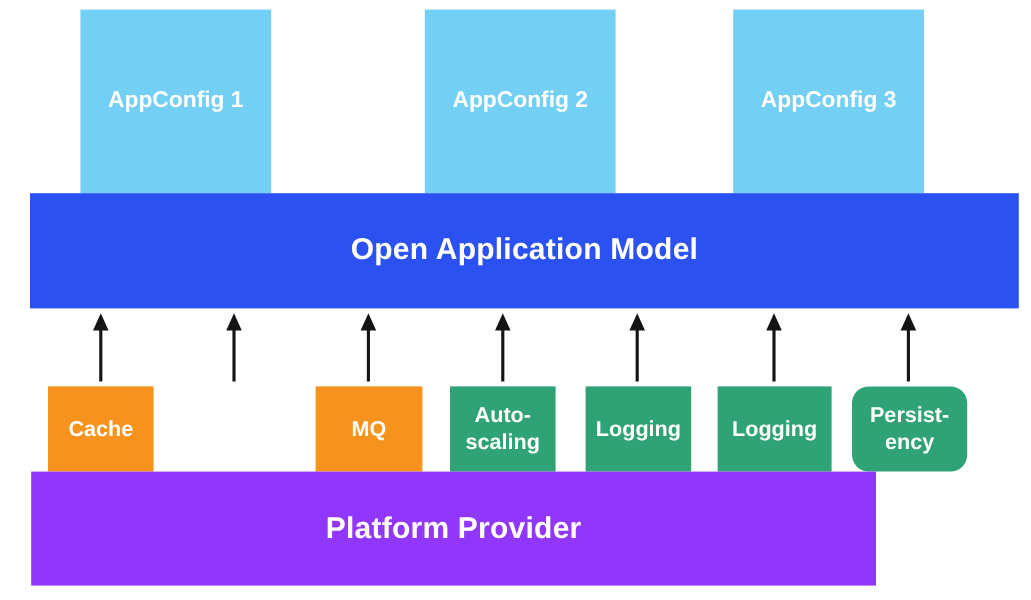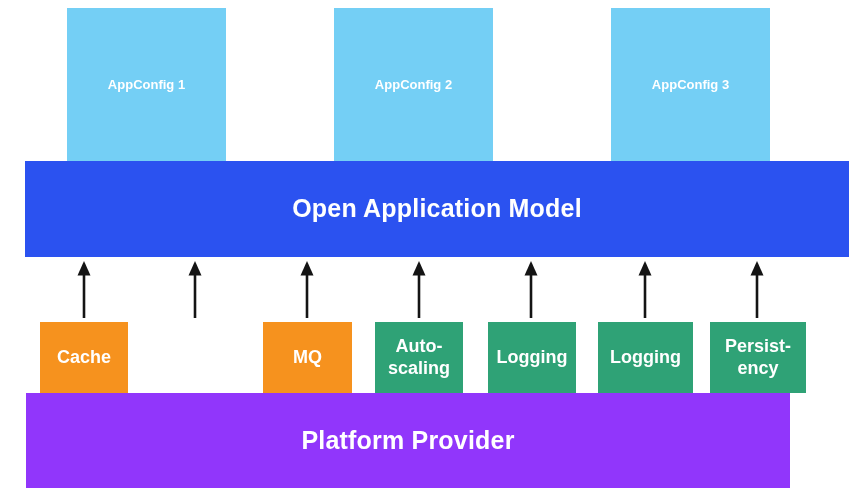--- a/index.html
+++ b/index.html
@@ -15,44 +15,44 @@
   }
   .box {
     position: absolute;
     display: flex;
     align-items: center;
     justify-content: center;
     text-align: center;
     box-sizing: border-box;
   }
   .label { white-space: pre-line; line-height: 1.18; }
-  .app-box { top: 8px; width: 159px; height: 153px; font-size: 13px; }
+  .app-box { top: 8px; width: 159px; height: 153px; font-size: 19px; }
   .app-box-1 { left: 67px; }
-  .app-box-2 { left: 334px; }
+  .app-box-2 { left: 354px; }
   .app-box-3 { left: 611px; }
   .oam-bar {
     left: 25px; top: 161px; width: 824px; height: 96px;
     font-size: 25px; letter-spacing: 0.2px;
   }
   .arrow {
     position: absolute;
     top: 261px;
     width: 18px;
     height: 58px;
   }
   .component { top: 322px; height: 71px; font-size: 18px; }
   .comp-0 { left: 40px;  width: 88px; }
   .comp-1 { left: 151px; width: 89px; }
   .comp-2 { left: 263px; width: 89px; }
   .comp-3 { left: 375px; width: 88px; }
   .comp-4 { left: 488px; width: 88px; }
   .comp-5 { left: 598px; width: 95px; align-items: center; }
   .comp-6 { left: 710px; width: 96px; }
   .platform-bar {
-    left: 26px; top: 393px; width: 764px; height: 95px;
+    left: 26px; top: 393px; width: 704px; height: 95px;
     font-size: 25px; letter-spacing: 0.2px;
   }
   .arrow line   { stroke: #141414; stroke-width: 2.6; }
   .arrow polygon{ fill: #141414; }
 </style>
 </head>
 <body>
 
 <div class="canvas">
 
@@ -108,21 +108,21 @@
   </div>
   <div class="box component comp-2" style="background-color: rgb(246, 146, 30);">
     <span class="label">MQ</span>
   </div>
   <div class="box component comp-4" style="background-color: rgb(47, 162, 118);">
     <span class="label">Logging</span>
   </div>
   <div class="box component comp-5" style="background-color: rgb(47, 162, 118);">
     <span class="label">Logging</span>
   </div>
-  <div class="box component comp-6" style="background-color: rgb(47, 162, 118);">
+  <div class="box component comp-6" style="background-color: rgb(47, 162, 118); border-radius: 14px;">
     <span class="label">Persist-
 ency</span>
   </div>
 
   <div class="box platform-bar" style="background-color: rgb(145, 54, 251);">
     <span class="label">Platform Provider</span>
   </div>
 
 </div>
 

